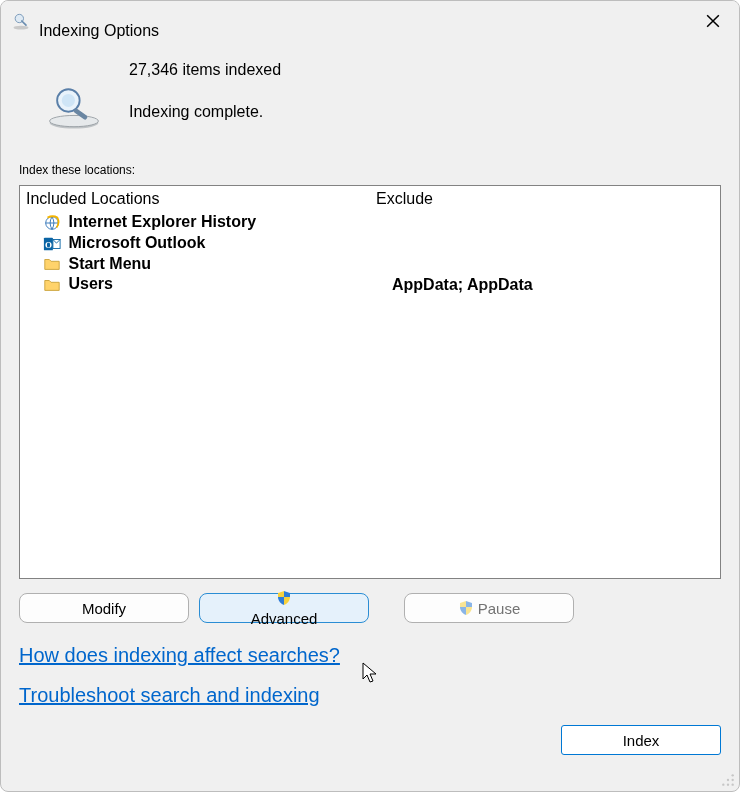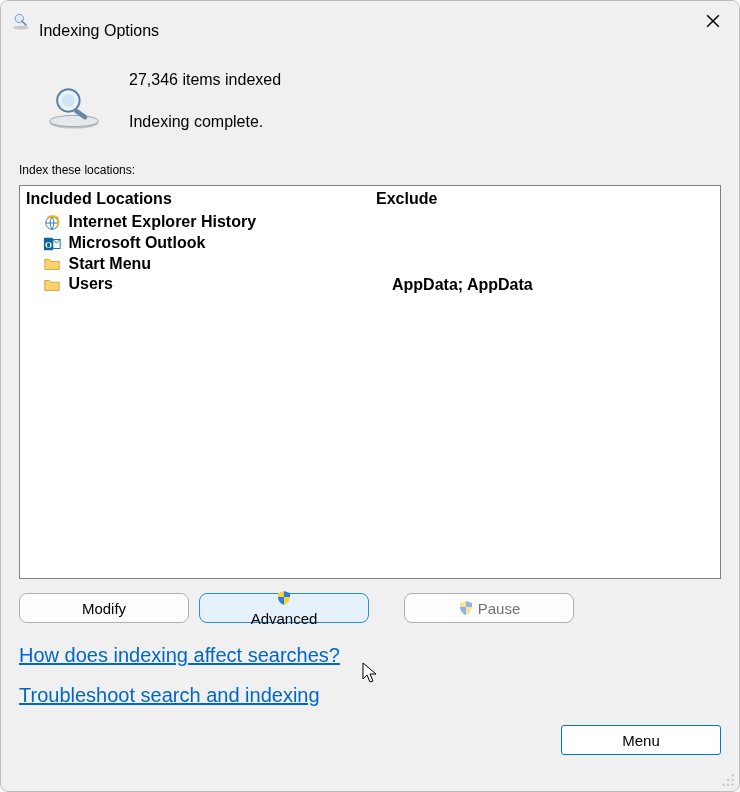--- a/index.html
+++ b/index.html
@@ -40,21 +40,21 @@
     cursor: pointer;
   }
   .body {
     flex: 1;
     padding: 0 18px 16px 18px;
     display: flex;
     flex-direction: column;
   }
   .status-row {
     display: flex;
-    align-items: flex-end;
+    align-items: flex-start;
     padding: 16px 0 30px 0;
   }
   .big-icon {
     width: 110px;
     display:flex; align-items:flex-end; justify-content:center;
     padding-top: 26px;
   }
   .status-text { padding-top: 4px; }
   .status-text .count { margin-bottom: 24px; font-size: 16px;}
   .status-text .msg { font-size: 16px;}
@@ -65,21 +65,21 @@
     height: 394px;
     overflow: auto;
   }
   .listbox table {
     width: 100%;
     border-collapse: collapse;
     table-layout: fixed;
   }
   .listbox th {
     text-align: left;
-    font-weight: bold;
+    font-weight: normal;
     padding: 4px 6px;
     font-size: 16px;
   }
   .listbox td {
     padding: 1px 22px;
     font-size: 16px;
     vertical-align: middle;
     font-weight: bold;
   }
   .cell-icon {
@@ -284,21 +284,21 @@
       </button>
     </div>
 
     <div class="links">
       <div><a>How does indexing affect searches?</a></div>
       <div><a>Troubleshoot search and indexing</a></div>
     </div>
 
     <div class="footer">
       <button class="btn-close">
-        <span>Menu</span>
+        <span>Index</span>
       </button>
     </div>
   </div>
 
   <svg class="cursor" width="20" height="24" viewBox="0 0 20 24">
     <path d="M2 2 L2 18 L6 14 L9 21 L12 20 L9 13 L15 13 Z" fill="#fff" stroke="#000" stroke-width="1"></path>
   </svg>
   <svg class="resize-grip" viewBox="0 0 12 12">
     <circle cx="10" cy="2" r="1" fill="#888"></circle>
       <circle cx="10" cy="6" r="1" fill="#888"></circle>

